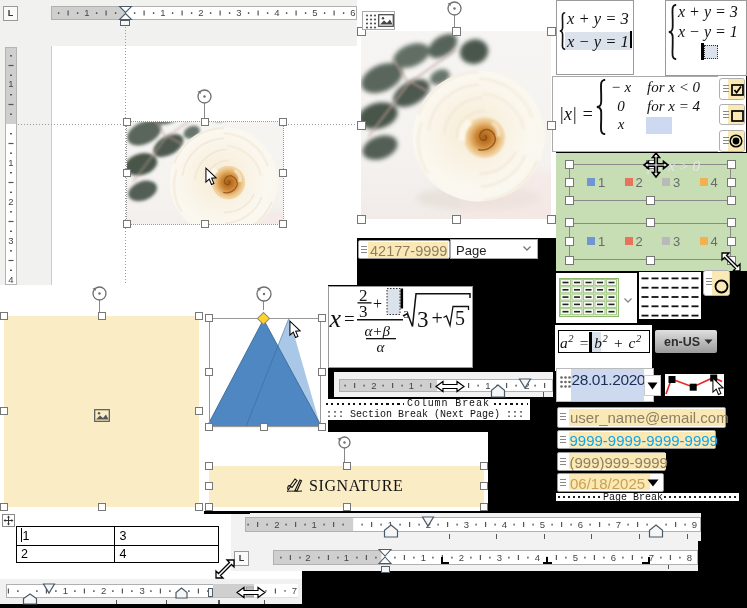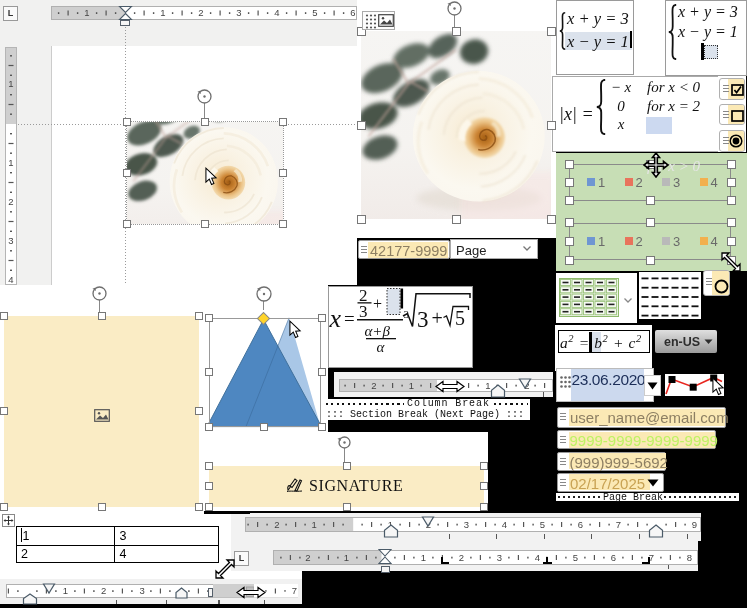--- a/index.html
+++ b/index.html
@@ -312,21 +312,21 @@
 <div class="abs" style="left:701px;top:43px;width:2.5px;height:17px;background:#000;z-index:4;"></div>
 <div class="abs" style="left:704px;top:44.5px;width:14px;height:14px;background:#dbe2ec;border:1px dotted #333;box-sizing:border-box;z-index:3;"></div>
 <div class="abs" style="left:552px;top:76px;width:165.5px;height:75.5px;background:#fff;border-top:1px solid #aaa;border-bottom:1px solid #aaa;border-left:1px solid #aaa;box-sizing:border-box;z-index:2;"></div>
 <div class="abs ser" style="left:559px;top:104px;font-size:18px;font-style:italic;color:#111;z-index:3;">|x| =</div>
 <svg class="abs" style="left:596px;top:79px;z-index:3;" width="12" height="56" viewBox="0 0 12 56">
     <path d="M9.2,0.8 C3.5,1.1 5.2,6.7 5.2,16.8 L5.2,22.4 C5.2,26.9 3.0,28.0 0.8,28.0 C3.0,28.0 5.2,29.1 5.2,33.6 L5.2,39.2 C5.2,49.3 3.5,54.9 9.2,55.2" fill="none" stroke="#111" stroke-width="1.9"></path>
   </svg>
 <div class="abs ser" style="left:608px;top:79px;width:26px;text-align:center;font-size:15px;font-style:italic;color:#111;z-index:3;">− x</div>
 <div class="abs ser" style="left:647px;top:79px;font-size:15px;font-style:italic;color:#111;z-index:3;">for x &lt; 0</div>
 <div class="abs ser" style="left:608px;top:97.5px;width:26px;text-align:center;font-size:15px;font-style:italic;color:#111;z-index:3;">0</div>
-<div class="abs ser" style="left:647px;top:97.5px;font-size:15px;font-style:italic;color:#111;z-index:3;">for x = 2</div>
+<div class="abs ser" style="left:647px;top:97.5px;font-size:15px;font-style:italic;color:#111;z-index:3;">for x = 4</div>
 <div class="abs ser" style="left:608px;top:116px;width:26px;text-align:center;font-size:15px;font-style:italic;color:#111;z-index:3;">x</div>
 <div class="abs ser" style="left:647px;top:116px;font-size:15px;font-style:italic;color:#e5e5e5;z-index:3;margin-top:42px;">for x &gt; 0</div>
 <div class="abs" style="left:646px;top:117px;width:26px;height:17px;background:#ccd9f0;z-index:2;"></div>
 <div class="abs" style="left:718.8px;top:78px;width:26.5px;height:21.5px;background:#fff;border:1px solid #b0b0b0;border-radius:3px;box-sizing:border-box;z-index:2;overflow:hidden;">
     <div style="position:absolute;right:0;top:0;width:16px;height:100%;background:#fbe9b5;"></div>
   </div>
 <div class="abs" style="left:722.5px;top:85px;width:6px;height:7px;z-index:5;
 background-image:repeating-linear-gradient(to bottom,#888 0 1px,transparent 1px 3px);"></div>
 <div class="abs" style="left:718.8px;top:104px;width:26.5px;height:21px;background:#fff;border:1px solid #b0b0b0;border-radius:3px;box-sizing:border-box;z-index:2;overflow:hidden;">
     <div style="position:absolute;right:0;top:0;width:16px;height:100%;background:#fbe9b5;"></div>
@@ -507,21 +507,21 @@
     <circle cx="6.5" cy="2.5" r="1.3" fill="#666"></circle>
     <circle cx="10.5" cy="2.5" r="1.3" fill="#666"></circle>
     <circle cx="2.5" cy="7.0" r="1.3" fill="#666"></circle>
     <circle cx="6.5" cy="7.0" r="1.3" fill="#666"></circle>
     <circle cx="10.5" cy="7.0" r="1.3" fill="#666"></circle>
     <circle cx="2.5" cy="11.5" r="1.3" fill="#666"></circle>
     <circle cx="6.5" cy="11.5" r="1.3" fill="#666"></circle>
     <circle cx="10.5" cy="11.5" r="1.3" fill="#666"></circle>
   </svg>
 <div class="abs" style="left:570.5px;top:369px;width:73px;height:32px;background:#ccd9ee;z-index:3;"></div>
-<div class="abs" style="left:571.5px;top:370.5px;font-size:15.5px;letter-spacing:-0.4px;color:#1c2e58;z-index:4;">23.06.2020</div>
+<div class="abs" style="left:571.5px;top:370.5px;font-size:15.5px;letter-spacing:-0.4px;color:#1c2e58;z-index:4;">28.01.2020</div>
 <div class="abs" style="left:643.5px;top:374.5px;width:17px;height:21px;background:#fff;border:1px solid #ccc;box-sizing:border-box;z-index:5;"></div>
 <svg class="abs" style="left:646.5px;top:381.5px;z-index:6;" width="11" height="8" viewBox="0 0 11 8">
 <path d="M0.5,0.5 L10.5,0.5 L5.5,7.5 Z" fill="#000"></path>
   </svg>
 <div class="abs white" style="left:665px;top:373.5px;width:58.5px;height:22px;"></div>
 <svg class="abs" style="left:665px;top:373.5px;z-index:3;" width="59" height="22" viewBox="0 0 59 22">
 <polyline points="1,20 6.5,5 28,13 48.5,3.5 57,7.5" fill="none" stroke="#e8261f" stroke-width="1.6"></polyline>
 <rect x="3.5" y="2" width="7" height="7" fill="#000"></rect>
 <rect x="24.7" y="9.7" width="7" height="7" fill="#000"></rect>
 <rect x="45.2" y="0.5" width="7" height="7" fill="#000"></rect>
@@ -531,31 +531,31 @@
   </svg>
 <div class="abs" style="left:556.5px;top:407px;width:169.5px;height:20.5px;background:#fff;border:1px solid #999;border-radius:2px;box-sizing:border-box;z-index:2;"></div>
 <div class="abs" style="left:560.0px;top:413px;width:6px;height:7px;z-index:5;
 background-image:repeating-linear-gradient(to bottom,#888 0 1px,transparent 1px 3px);"></div>
 <div class="abs" style="left:569px;top:408.5px;width:155.5px;height:17.5px;background:#fbe9b5;z-index:3;"></div>
 <div class="abs" style="left:570px;top:409px;font-size:15px;color:#8d7f63;z-index:4;white-space:nowrap;">user_name@email.com</div>
 <div class="abs" style="left:556.5px;top:430px;width:159.5px;height:19px;background:#fff;border:1px solid #999;border-radius:2px;box-sizing:border-box;z-index:2;"></div>
 <div class="abs" style="left:560.0px;top:436px;width:6px;height:7px;z-index:5;
 background-image:repeating-linear-gradient(to bottom,#888 0 1px,transparent 1px 3px);"></div>
 <div class="abs" style="left:568.5px;top:431.5px;width:146.5px;height:16px;background:#fbe9b5;z-index:3;"></div>
-<div class="abs" style="left:569.5px;top:432px;font-size:15px;color:#bef264;z-index:4;white-space:nowrap;">9999-9999-9999-9999</div>
+<div class="abs" style="left:569.5px;top:432px;font-size:15px;color:#0ea5e9;z-index:4;white-space:nowrap;">9999-9999-9999-9999</div>
 <div class="abs" style="left:556.5px;top:451.5px;width:109.5px;height:19px;background:#fff;border:1px solid #999;border-radius:2px;box-sizing:border-box;z-index:2;"></div>
 <div class="abs" style="left:560.0px;top:457.5px;width:6px;height:7px;z-index:5;
 background-image:repeating-linear-gradient(to bottom,#888 0 1px,transparent 1px 3px);"></div>
 <div class="abs" style="left:568.5px;top:453.0px;width:97px;height:16px;background:#fbe9b5;z-index:3;"></div>
-<div class="abs" style="left:569.5px;top:453.5px;font-size:15px;color:#8d7f63;z-index:4;white-space:nowrap;">(999)999-5692</div>
+<div class="abs" style="left:569.5px;top:453.5px;font-size:15px;color:#8d7f63;z-index:4;white-space:nowrap;">(999)999-9999</div>
 <div class="abs" style="left:556.5px;top:472.5px;width:107px;height:19px;background:#fff;border:1px solid #999;border-radius:2px;box-sizing:border-box;z-index:2;"></div>
 <div class="abs" style="left:560.0px;top:478.5px;width:6px;height:7px;z-index:5;
 background-image:repeating-linear-gradient(to bottom,#888 0 1px,transparent 1px 3px);"></div>
 <div class="abs" style="left:569px;top:474.0px;width:81px;height:16px;background:#fbe9b5;z-index:3;"></div>
-<div class="abs" style="left:570px;top:474.5px;font-size:15px;color:#c8a253;z-index:4;white-space:nowrap;">02/17/2025</div>
+<div class="abs" style="left:570px;top:474.5px;font-size:15px;color:#c8a253;z-index:4;white-space:nowrap;">06/18/2025</div>
 <svg class="abs" style="left:647px;top:479px;z-index:5;" width="12" height="8" viewBox="0 0 12 8">
 <path d="M0.5,0.5 L11.5,0.5 L6,7.5 Z" fill="#000"></path>
   </svg>
 <div class="abs white" style="left:556px;top:492.5px;width:183px;height:8px;"></div>
 <div class="abs" style="left:558px;top:495.5px;width:44px;height:2px;background-image:repeating-linear-gradient(to right,#222 0 2px,transparent 2px 5px);z-index:3;"></div>
 <div class="abs" style="left:664px;top:495.5px;width:72px;height:2px;background-image:repeating-linear-gradient(to right,#222 0 2px,transparent 2px 5px);z-index:3;"></div>
 <div class="abs mono" style="left:603px;top:491.5px;font-size:10px;color:#111;z-index:3;">Page Break</div>
 <div class="abs white" style="left:0;top:285px;width:206px;height:228px;"></div>
 <div class="abs" style="left:4px;top:316px;width:195px;height:190.5px;background:#faecc5;z-index:1;"></div>
 <svg class="abs" style="left:93.5px;top:408.5px;z-index:2;" width="16" height="13" viewBox="0 0 16 13">

